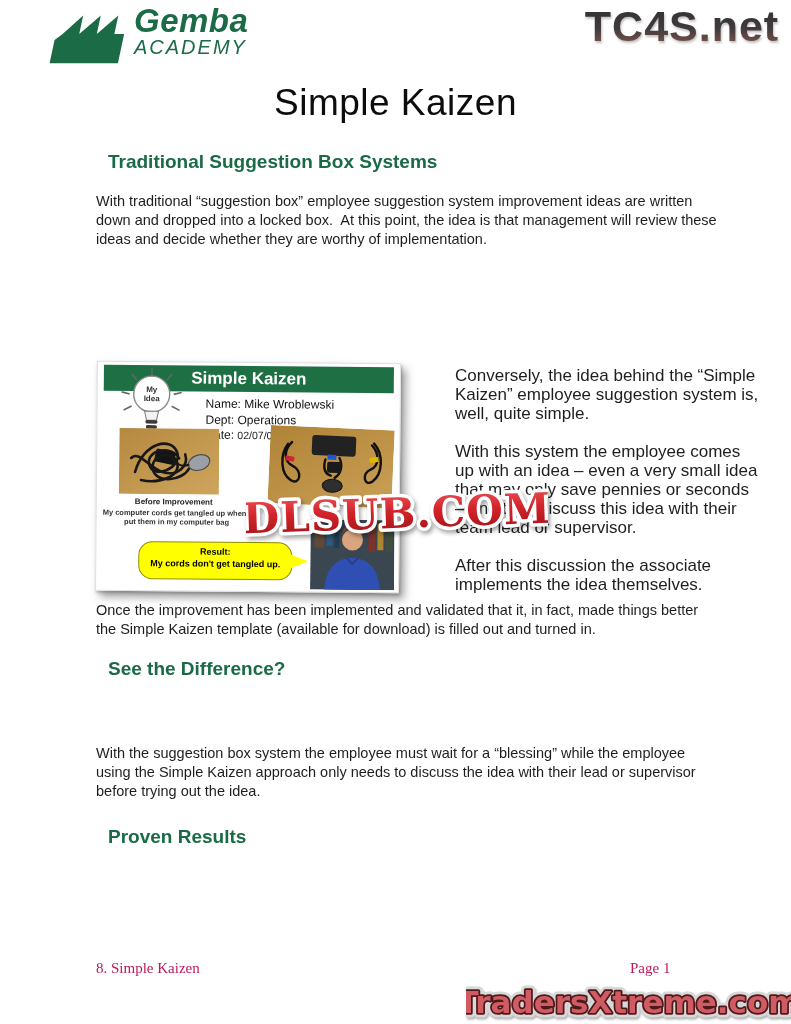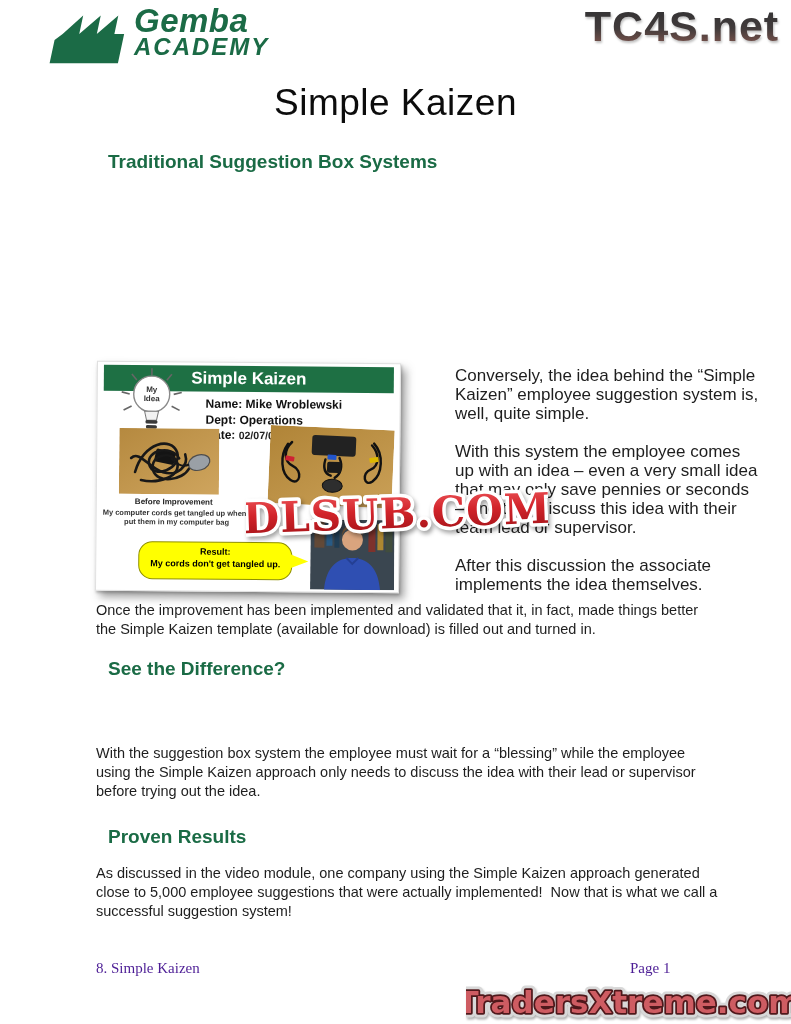--- a/index.html
+++ b/index.html
@@ -5,35 +5,35 @@
   * { margin:0; padding:0; box-sizing:border-box; }
   html,body { background:#ffffff; }
   .page {
     position:relative; width:791px; height:1024px; background:#ffffff;
     font-family:"Liberation Sans","DejaVu Sans",sans-serif; color:#1f1f1f; overflow:hidden;
   }
   
   .logo { position:absolute; left:46px; top:6px; display:flex; align-items:flex-start; }
   .logo-text { margin-left:6px; color:#1b6b46; font-style:italic; }
   .logo-word { font-size:33px; font-weight:700; line-height:30px; letter-spacing:.5px; }
-  .logo-sub  { font-size:24px; font-weight:700; letter-spacing:2px; line-height:22px; }
+  .logo-sub  { font-size:20px; font-weight:400; letter-spacing:2px; line-height:22px; }
   .wm-top { position:absolute; left:576px; top:0; filter:drop-shadow(1px 2px 1px rgba(0,0,0,.25)); }
   
   .doc-title { position:absolute; top:82px; left:0; width:100%; text-align:center;
                font-size:37px; font-weight:400; color:#0c0c0c; letter-spacing:.5px; }
   .h2 { position:absolute; left:108px; font-size:19px; font-weight:700; color:#1a6b45; }
   .para { position:absolute; left:96px; width:622px; font-size:14.5px; line-height:19px; color:#1e1e1e; }
   
   .slide { position:absolute; left:96px; top:362px; width:304px; height:230px; background:#fff;
            border:1px solid #e0e0e0; box-shadow:5px 6px 9px rgba(70,70,70,.5), 1px 2px 3px rgba(0,0,0,.25);
            transform:rotate(.5deg); }
   .slide-header { position:absolute; left:6px; right:6px; top:3px; height:26px; background:#1e7044;
                   color:#fff; font-weight:700; font-size:17px; text-align:center; line-height:26px; }
   .bulb { position:absolute; left:12px; top:2px; }
-  .slide-info { position:absolute; left:108px; top:34px; font-size:12px; font-weight:700; color:#111;
+  .slide-info { position:absolute; left:108px; top:34px; font-size:12px; font-weight:400; color:#111;
                 line-height:15.5px; }
   .slide-info .date-value { font-size:10.5px; color:#222; }
   .photo-before { position:absolute; left:22px; top:66px; }
   .photo-after  { position:absolute; left:172px; top:64px; transform:rotate(2deg); }
   .photo-man    { position:absolute; left:214px; top:156px; }
   .before-caption { position:absolute; left:2px; top:135px; width:150px; text-align:center;
                     font-size:8px; font-weight:700; color:#222; }
   .before-desc { position:absolute; left:0px; top:146px; width:160px; text-align:center;
                  font-size:7.5px; line-height:9px; font-weight:700; color:#333; }
   .bubble { position:absolute; left:42px; top:179px; width:154px; height:38px; background:#ffff00;
@@ -45,21 +45,21 @@
   .bubble-text  { font-size:9px; font-weight:700; color:#000; margin-top:2px; }
   .sidecol { position:absolute; left:414px; top:366px; width:305px; font-size:17px; line-height:19px; color:#1e1e1e;margin-left:41px; }
   .sidecol p + p { margin-top:19px; }
   
   .wm-mid { position:absolute; left:246px; top:482px; z-index:6;
             filter:drop-shadow(2px 3px 2px rgba(0,0,0,.35)); }
   .wm-bottom { position:absolute; left:466px; top:980px; z-index:6;
                filter:drop-shadow(1px 2px 1px rgba(0,0,0,.3)); }
   
   .footer-left, .footer-right { position:absolute; top:960px; font-family:"Liberation Serif","DejaVu Serif",serif;
-                                font-size:15px; color:#4c1d95; }
+                                font-size:15px; color:#be185d; }
   .footer-left { left:96px; } .footer-right { left:614px;margin-left:16px; }
 </style>
 </head>
 <body>
 
 <div class="page">
 
   <div class="logo">
     <svg width="82" height="60" viewBox="0 0 84 60">
       <g transform="translate(10,0) skewX(-12)" fill="#1b6b46">
@@ -79,20 +79,21 @@
         <stop offset="55%" stop-color="#413b3b"></stop>
         <stop offset="100%" stop-color="#8d5a51"></stop>
       </linearGradient>
     </defs>
     <text x="106" y="41" text-anchor="middle" font-family="Liberation Sans, DejaVu Sans, sans-serif" font-size="43" font-weight="700" letter-spacing="1" fill="url(#tcGrad)">TC4S.net</text>
   </svg>
 
   <h1 class="doc-title">Simple Kaizen</h1>
 
   <h2 class="h2" style="top:151px">Traditional Suggestion Box Systems</h2>
+  <p class="para" style="top:192px">With traditional “suggestion box” employee suggestion system improvement ideas are written down and dropped into a locked box.&nbsp; At this point, the idea is that management will review these ideas and decide whether they are worthy of implementation.</p>
 
 
   <div class="slide">
     <div class="slide-header">Simple Kaizen</div>
 
     <svg class="bulb" width="84" height="84" viewBox="0 0 84 84">
       <g stroke="#666" stroke-width="1.6">
         <line x1="42" y1="4" x2="42" y2="11"></line>
         <line x1="22" y1="10" x2="27" y2="16"></line>
         <line x1="62" y1="10" x2="57" y2="16"></line>
@@ -200,21 +201,20 @@
     </defs>
     <text x="151" y="46" text-anchor="middle" transform="rotate(-2 151 31)" font-family="DejaVu Serif, Liberation Serif, serif" font-size="42" font-weight="700" letter-spacing="1" paint-order="stroke" stroke="#ffffff" stroke-width="7" stroke-linejoin="round" fill="url(#dlGrad)">DLSUB.COM</text>
   </svg>
 
   <p class="para" style="top:601px">Once the improvement has been implemented and validated that it, in fact, made things better the Simple Kaizen template (available for download) is filled out and turned in.</p>
 
   <h2 class="h2" style="top:658px">See the Difference?</h2>
   <p class="para" style="top:744px">With the suggestion box system the employee must wait for a “blessing” while the employee using the Simple Kaizen approach only needs to discuss the idea with their lead or supervisor before trying out the idea.</p>
 
   <h2 class="h2" style="top:826px">Proven Results</h2>
-  <p class="para" style="top:864px">As discussed in the video module, one company using the Simple Kaizen approach generated close to 5,000 employee suggestions that were actually implemented!&nbsp; Now that is what we call a successful suggestion system!</p>
 
   <div class="footer-left">8. Simple Kaizen</div>
   <div class="footer-right">Page 1</div>
 
   <svg class="wm-bottom" width="326" height="44" viewBox="0 0 326 44">
     <text x="163" y="33" text-anchor="middle" font-family="DejaVu Sans, Liberation Sans, sans-serif" font-size="31" font-weight="700" paint-order="stroke" stroke="#d8d8d8" stroke-width="9" stroke-linejoin="round" fill="none">TradersXtreme.com</text>
     <text x="163" y="33" text-anchor="middle" font-family="DejaVu Sans, Liberation Sans, sans-serif" font-size="31" font-weight="700" paint-order="stroke" stroke="#4f181b" stroke-width="3.5" stroke-linejoin="round" fill="#ce5c62">TradersXtreme.com</text>
   </svg>
 
 </div>

